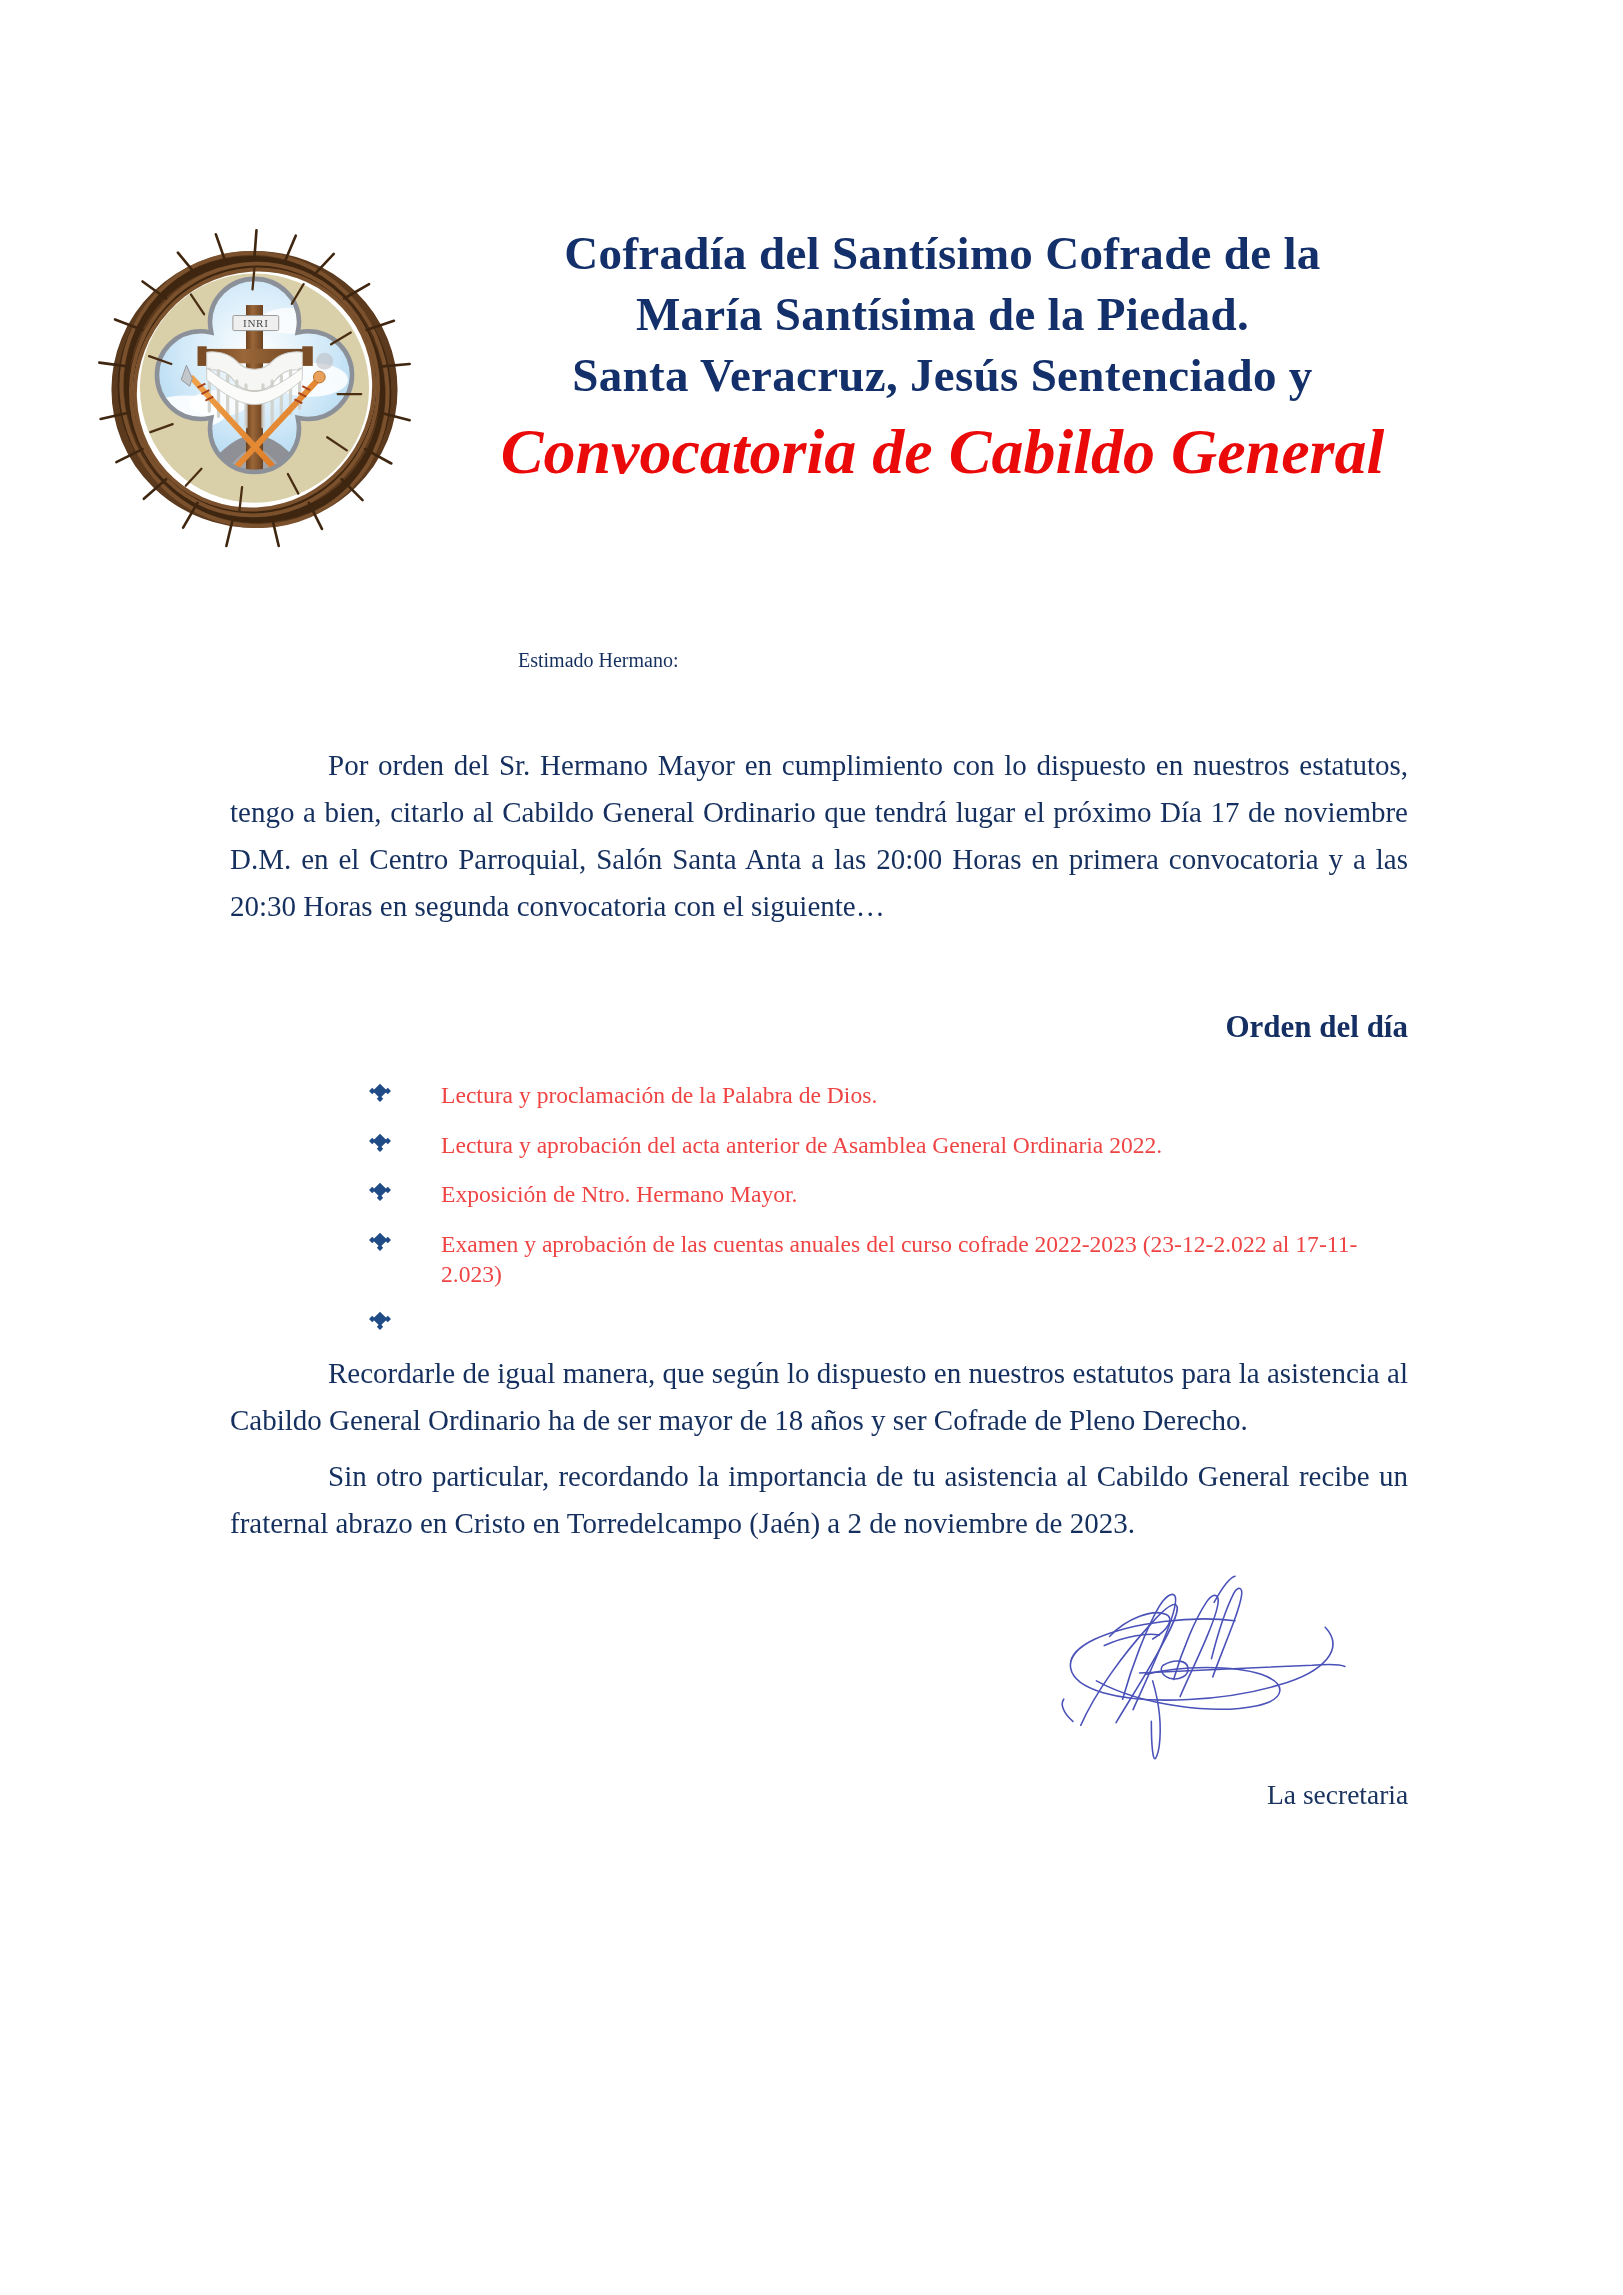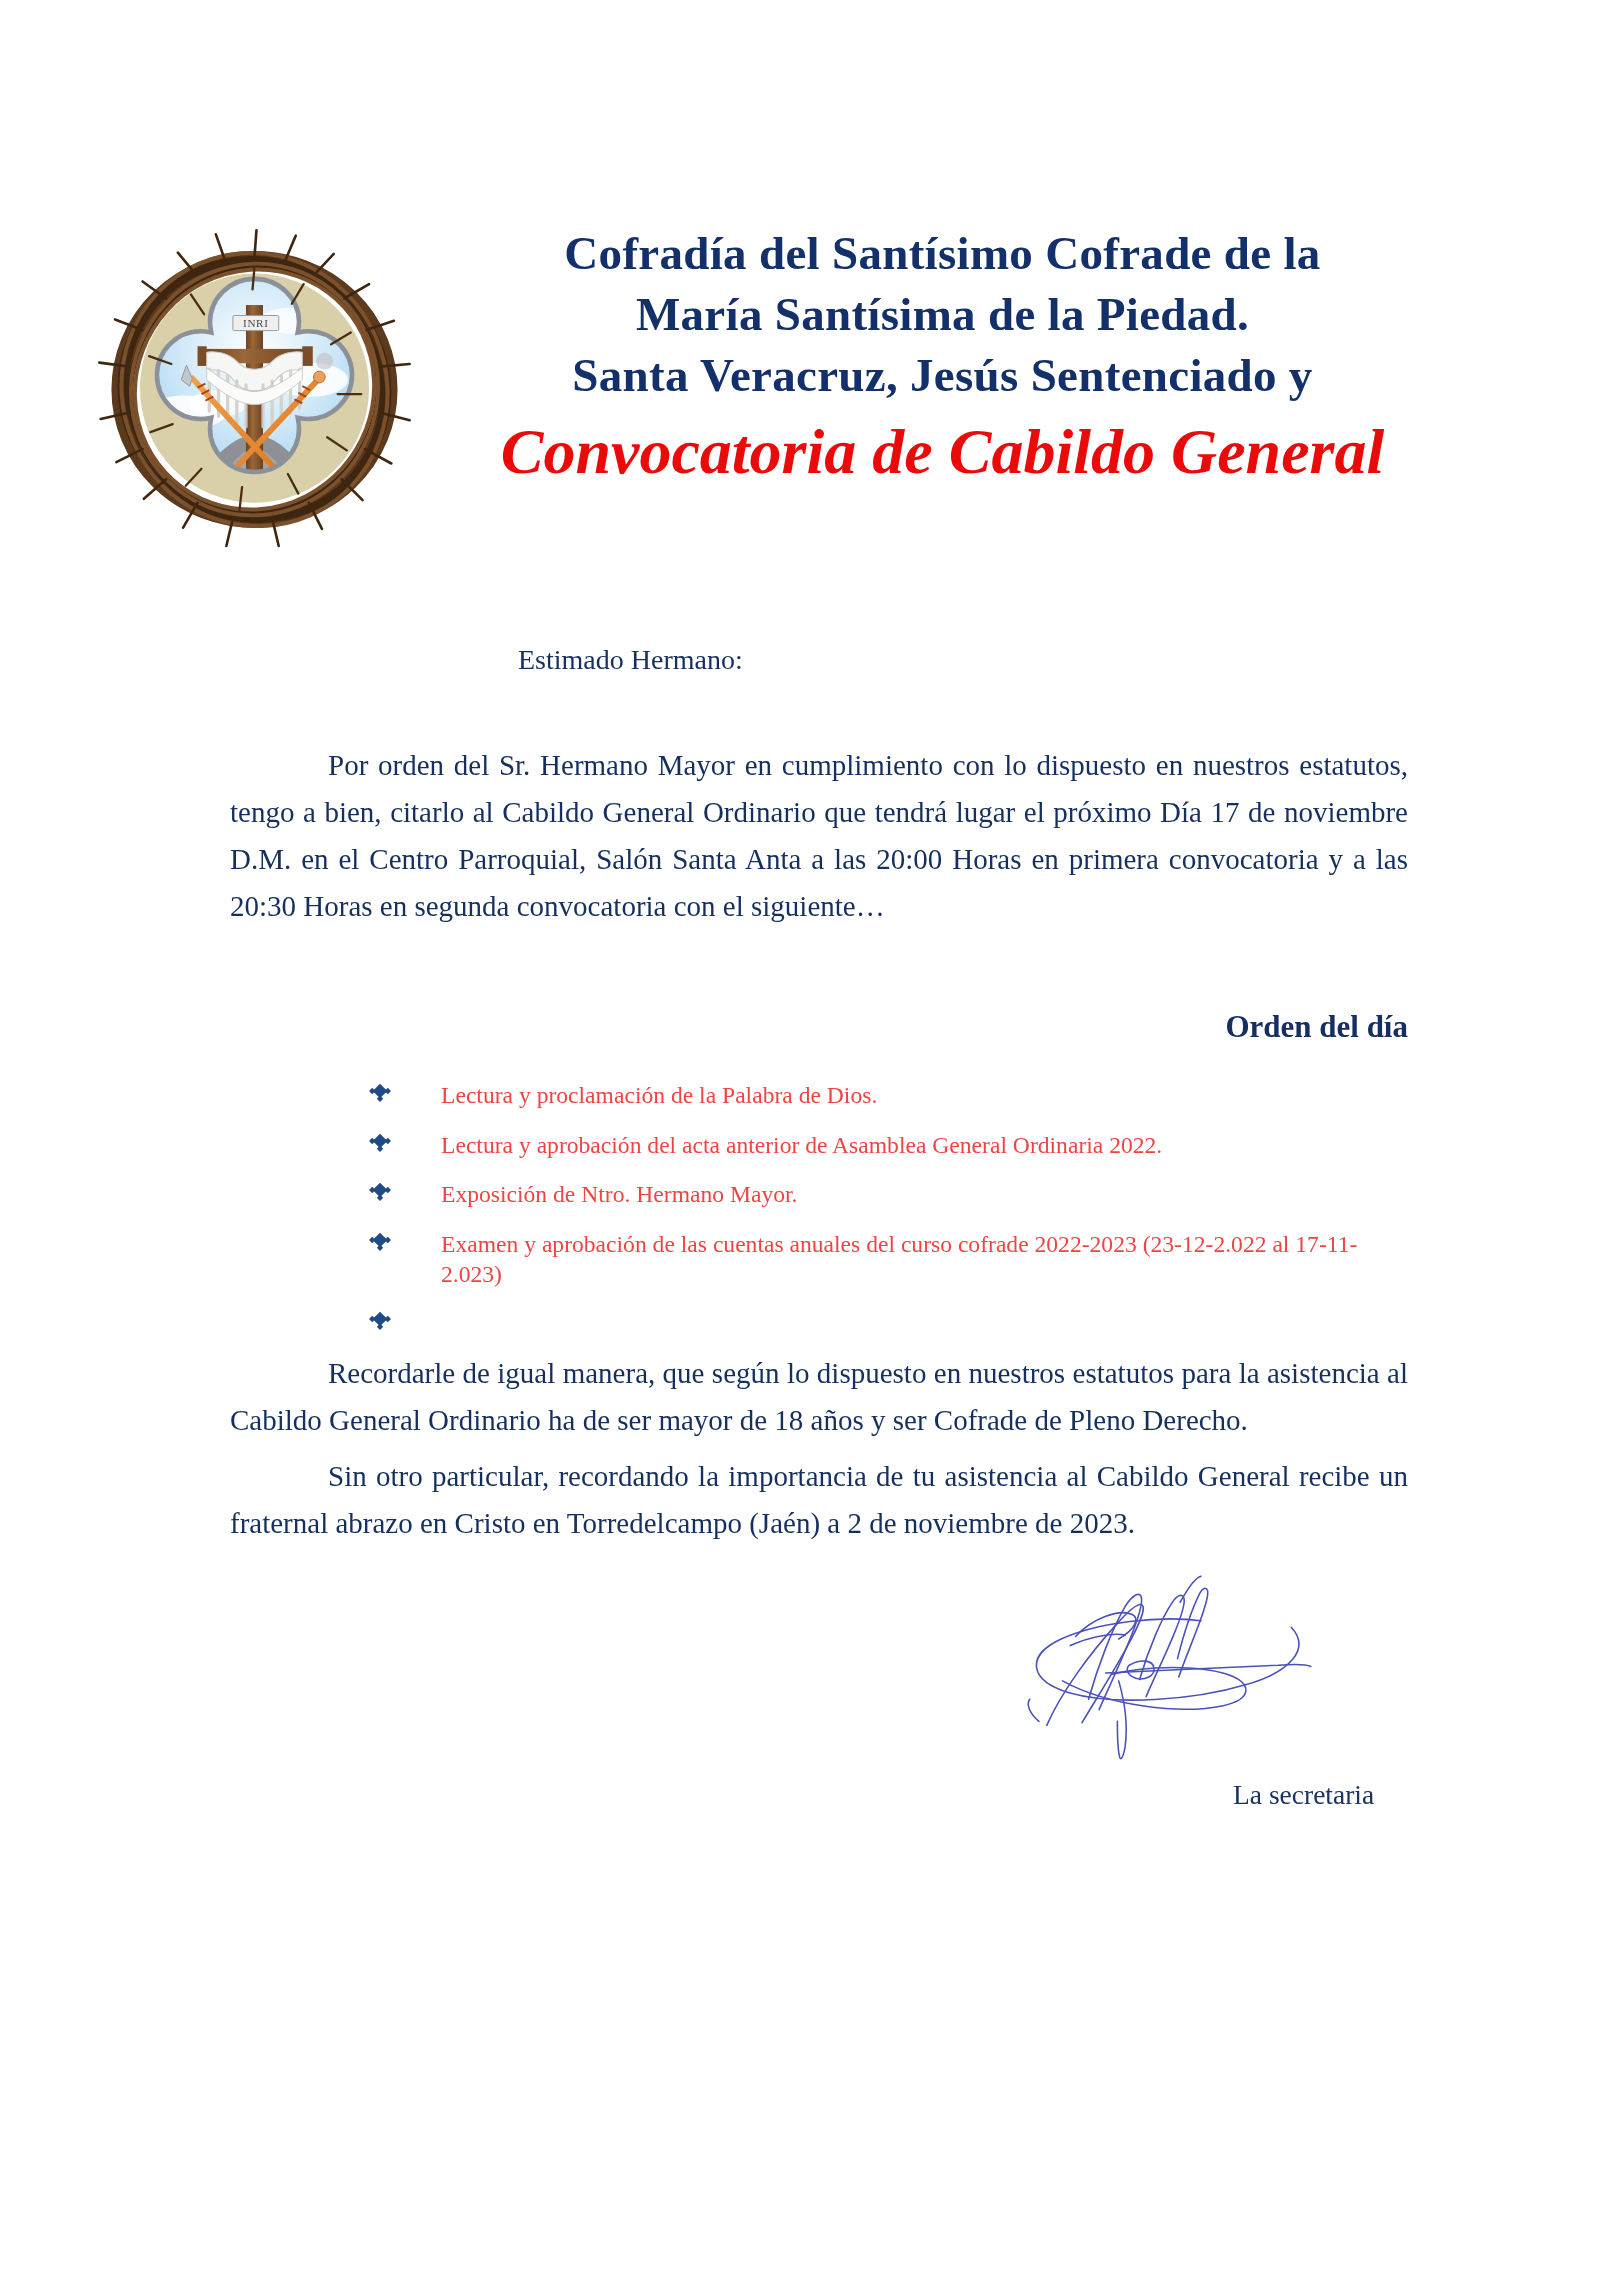--- a/index.html
+++ b/index.html
@@ -71,21 +71,21 @@
   .content {
     position: absolute;
     left: 230px;
     top: 641px;
     width: 1178px;
   }
 
   .salutation {
     margin: 0 0 63px 0;
     padding-left: 288px;
-    font-size: 28px;
+    font-size: 20px;
     line-height: 38px;
     color: #15305e;
   }
 
   p.para {
     margin: 0;
     font-size: 29px;
     line-height: 47px;
     color: #15305e;
     text-align: justify;
@@ -129,21 +129,21 @@
     flex: 1 1 auto;
     color: #ef4444;
   }
 
   .closing-1 { margin-top: 46px; }
   .closing-2 { margin-top: 47px; }
 
   
   .signature-area {
     position: absolute;
-    left: 984px;
+    left: 1018px;
     top: 1550px;
     width: 458px;
     height: 288px;
   }
   .signature-mark {
     position: absolute;
     left: 0;
     top: 0;
     width: 353px;
     height: 216px;

